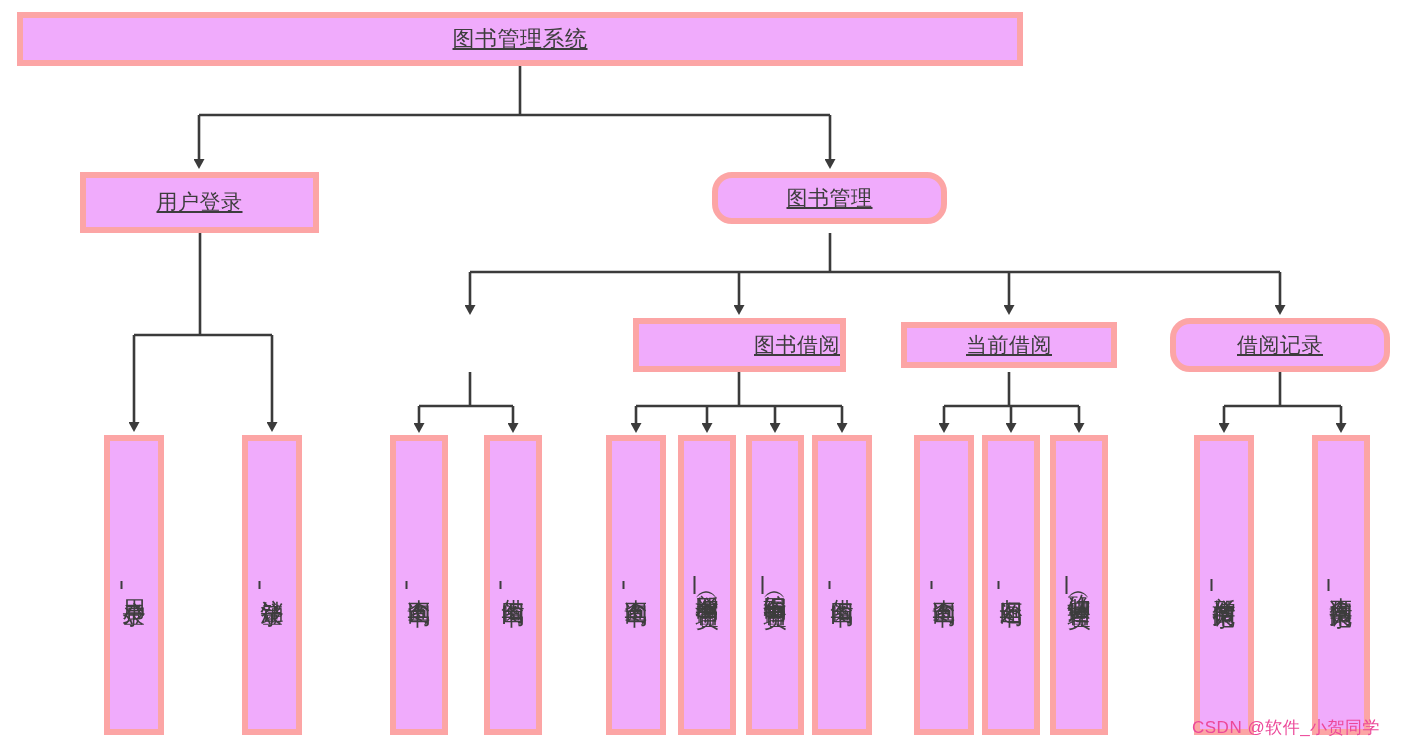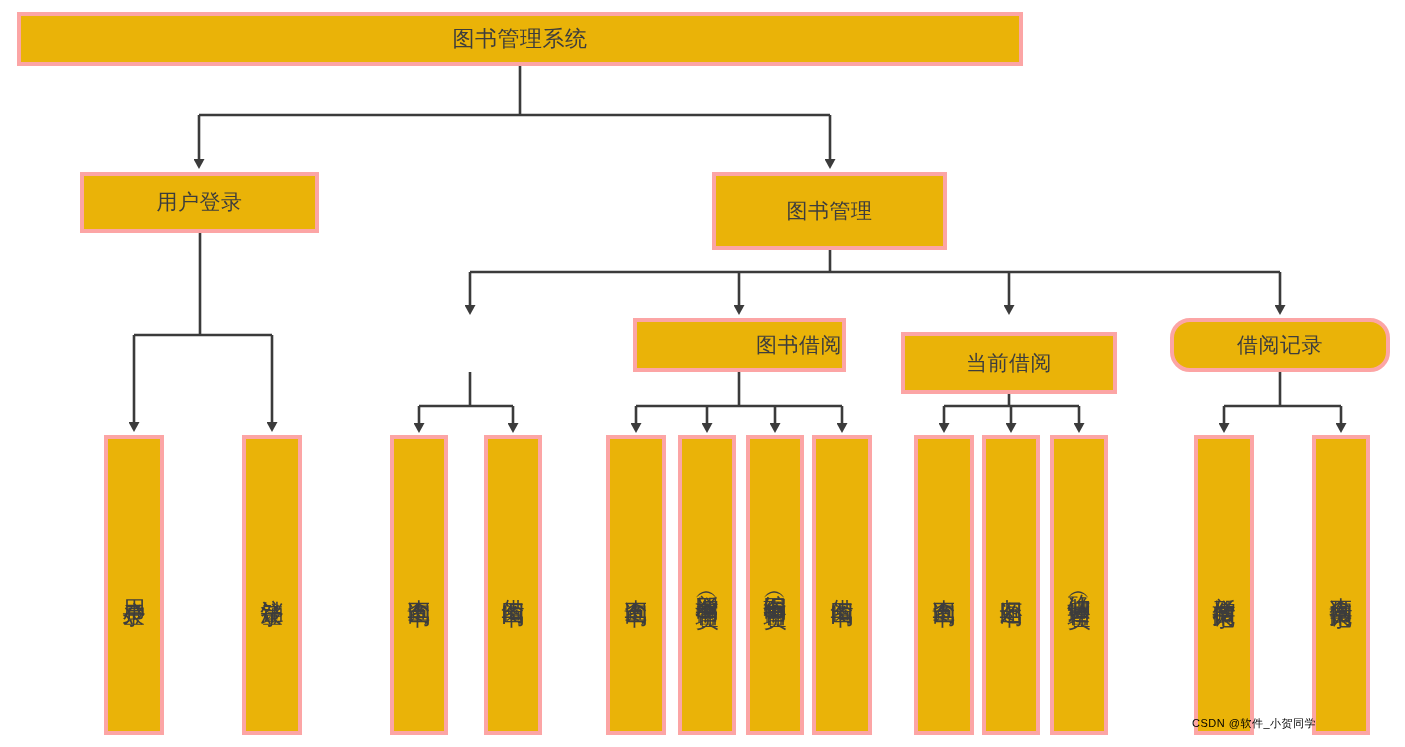--- a/index.html
+++ b/index.html
@@ -21,27 +21,28 @@
     position: absolute;
     left: 0;
     top: 0;
     width: 1405px;
     height: 747px;
     pointer-events: none;
   }
   .node {
     position: absolute;
     box-sizing: border-box;
-    background: #eab308;
-    border: 4px solid #fca5a5;
+    background: #f0abfc;
+    border: 6px solid #fca5a5;
     display: flex;
     align-items: center;
     justify-content: center;
     color: #3d3d3d;
     z-index: 2;
+    text-decoration: underline;
   }
   .node .label {
     display: block;
     text-align: center;
     line-height: 1.06;
     letter-spacing: 0.5px;
   }
   
   .node.horiz .label {
     font-size: 21px;
@@ -60,22 +61,22 @@
     writing-mode: vertical-rl;
     text-orientation: upright;
     font-size: 23px;
     line-height: 1.0;
     letter-spacing: 2px;
     white-space: nowrap;
     max-height: 290px;
   }
   .watermark {
     position: absolute;
-    font-size: 11px;
-    color: #000000;
+    font-size: 17px;
+    color: #ec4899;
     white-space: nowrap;
     z-index: 3;
     letter-spacing: 0.5px;
   }
 </style>
 </head>
 <body>
 
 <div id="canvas">
 
@@ -129,28 +130,28 @@
     </g>
   </svg>
 
   <div class="node horiz title" style="left:17px; top:12px; width:1006px; height:54px;">
     <span class="label">图书管理系统</span>
   </div>
 
   <div class="node horiz" style="left:80px; top:172px; width:239px; height:61px;">
     <span class="label">用户登录</span>
   </div>
-  <div class="node horiz" style="left:712px; top:172px; width:235px; height:78px;">
+  <div class="node horiz" style="left:712px; top:172px; width:235px; height:52px;border-radius:20px;">
     <span class="label">图书管理</span>
   </div>
 
   <div class="node horiz" style="left:633px; top:318px; width:213px; height:54px;justify-content:flex-end;">
     <span class="label">图书借阅</span>
   </div>
-  <div class="node horiz" style="left:901px; top:332px; width:216px; height:62px;">
+  <div class="node horiz" style="left:901px; top:322px; width:216px; height:46px;">
     <span class="label">当前借阅</span>
   </div>
   <div class="node horiz" style="left:1170px; top:318px; width:220px; height:54px;border-radius:20px;">
     <span class="label">借阅记录</span>
   </div>
 
   <div class="node vert" style="left:104px; top:435px; width:60px; height:300px;">
     <span class="label">用户登录</span>
   </div>
   <div class="node vert" style="left:242px; top:435px; width:60px; height:300px;">

